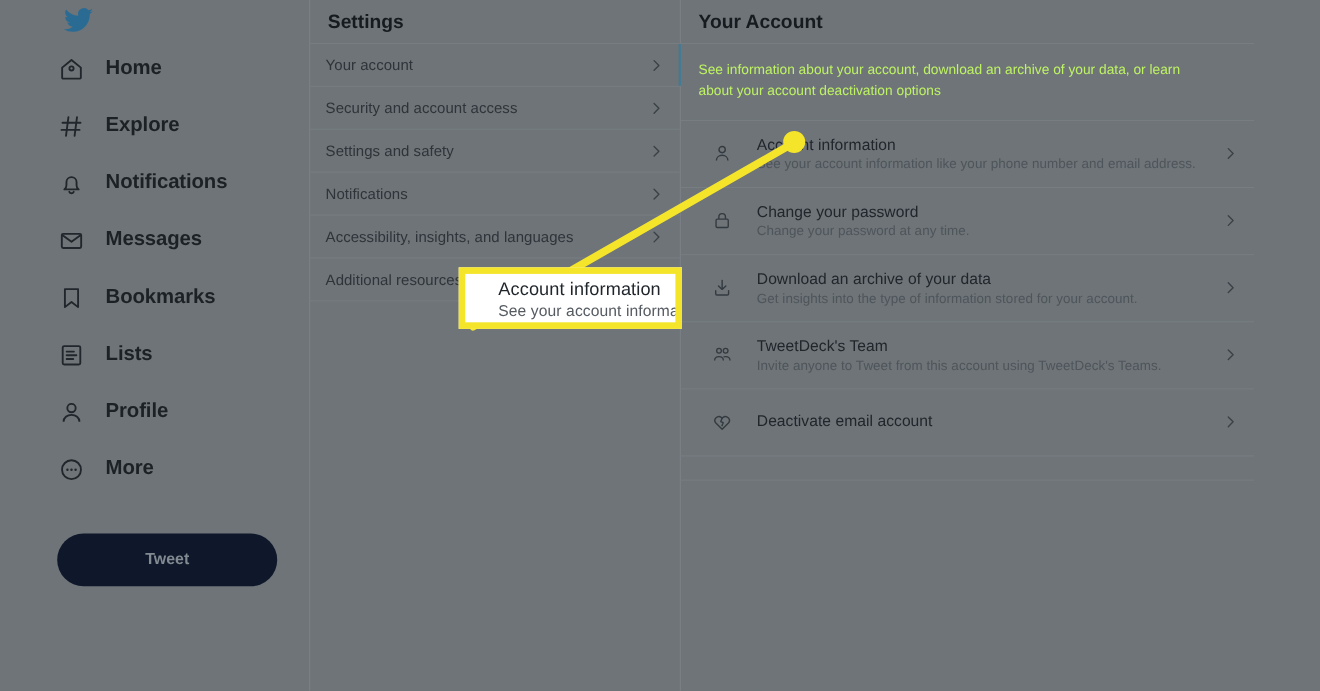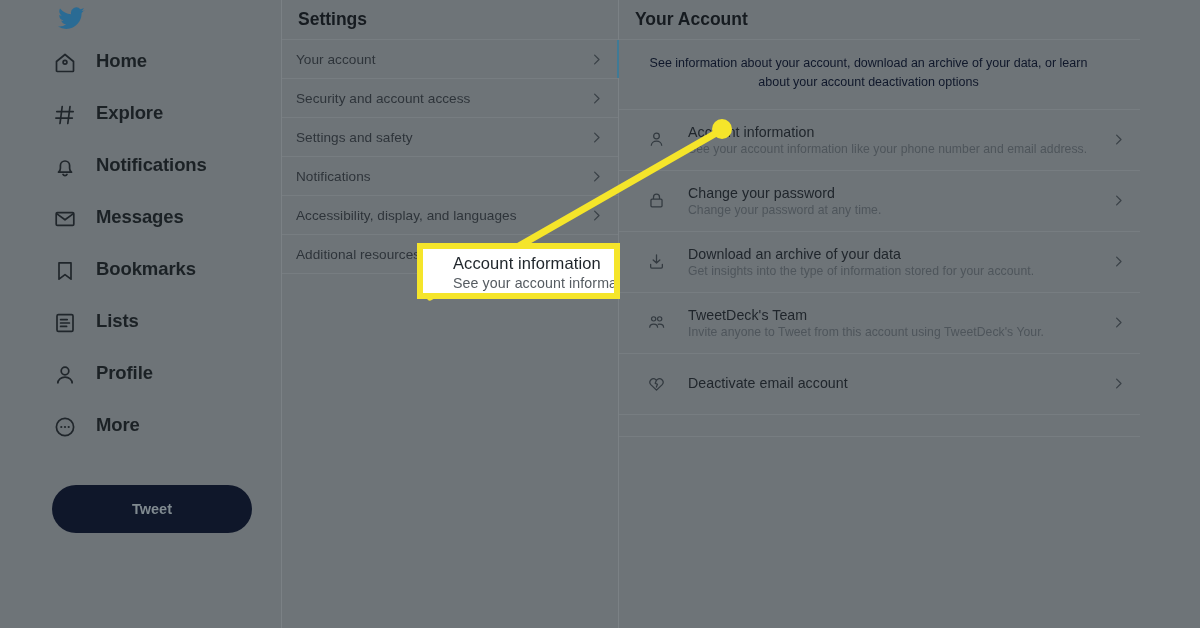--- a/index.html
+++ b/index.html
@@ -156,23 +156,22 @@
     color: #161b20;
     border-bottom: 1px solid #777d81;
     width: 521px;
   }
 
   .detail-desc {
     width: 521px;
     padding: 14px 38px 16px 16px;
     font-size: 12.5px;
     line-height: 1.55;
-    color: #0f172a;
+    color: #bef264;
     border-bottom: 1px solid #777d81;
-    text-align: center;
   }
 
   .detail-row {
     width: 521px;
     min-height: 61px;
     display: flex;
     align-items: center;
     padding: 0 14px 0 26px;
     border-bottom: 1px solid #777d81;
     gap: 0px;
@@ -382,21 +381,21 @@
       <div class="settings-row">
         <span class="settings-row-label">Notifications</span>
         <span class="chev">
           <svg viewBox="0 0 24 24" fill="none" stroke="currentColor" stroke-width="2" stroke-linecap="round" stroke-linejoin="round">
               <path d="m9 5 7 7-7 7"></path>
             </svg>
         </span>
       </div>
 
       <div class="settings-row">
-        <span class="settings-row-label">Accessibility, display, and languages</span>
+        <span class="settings-row-label">Accessibility, insights, and languages</span>
         <span class="chev">
           <svg viewBox="0 0 24 24" fill="none" stroke="currentColor" stroke-width="2" stroke-linecap="round" stroke-linejoin="round">
               <path d="m9 5 7 7-7 7"></path>
             </svg>
         </span>
       </div>
 
       <div class="settings-row">
         <span class="settings-row-label">Additional resources</span>
         <span class="chev">
@@ -471,21 +470,21 @@
       <span class="detail-icon">
         <svg viewBox="0 0 24 24" fill="none" stroke="currentColor" stroke-width="1.5" stroke-linejoin="round">
           <circle cx="8.4" cy="7.4" r="2.7"></circle>
           <circle cx="16" cy="7.4" r="2.7"></circle>
           <path d="M3.4 18.6c0-2.7 2.2-4.5 5-4.5s5 1.8 5 4.5"></path>
           <path d="M13.6 14.4c.7-.2 1.5-.3 2.4-.3 2.8 0 5 1.8 5 4.5"></path>
         </svg>
       </span>
       <span class="detail-text">
         <span class="detail-title" style="display:block">TweetDeck's Team</span>
-        <span class="detail-sub" style="display:block">Invite anyone to Tweet from this account using TweetDeck's Your.</span>
+        <span class="detail-sub" style="display:block">Invite anyone to Tweet from this account using TweetDeck's Teams.</span>
       </span>
       <span class="detail-chev">
         <svg viewBox="0 0 24 24" fill="none" stroke="currentColor" stroke-width="2" stroke-linecap="round" stroke-linejoin="round">
             <path d="m9 5 7 7-7 7"></path>
           </svg>
       </span>
     </div>
 
     <div class="detail-row">
       <span class="detail-icon">

